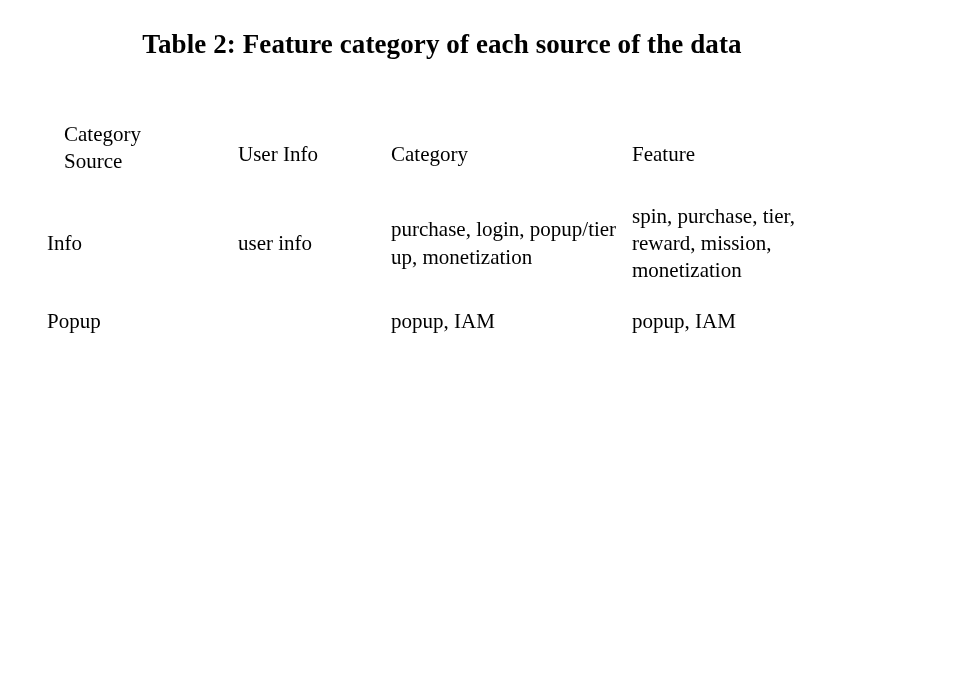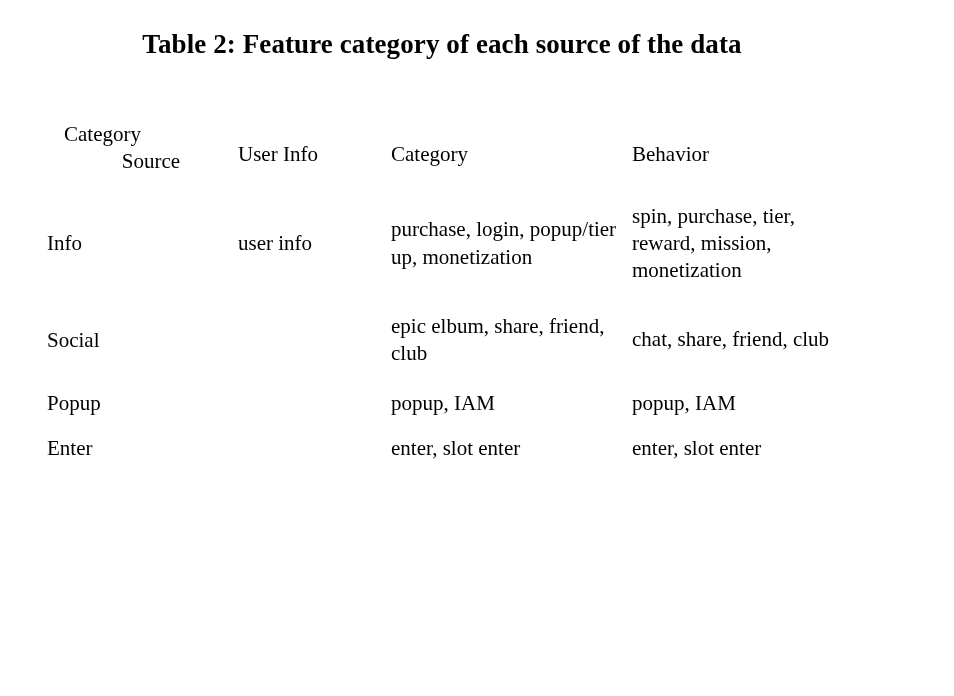--- a/index.html
+++ b/index.html
@@ -72,21 +72,20 @@
     vertical-align: top;
     padding-top: 18px;
     padding-bottom: 14px;
   }
   tr.header-row th.corner {
     padding-left: 17px;
     line-height: 1.28;
   }
   .corner-line-2 {
     display: block;
-    text-align: center;
   }
   tr.header-row th.hdr {
     padding-top: 38px;
   }
 
   tr.body-row td {
     padding-top: 14px;
     padding-bottom: 14px;
   }
   tr.body-row td.tight {
@@ -121,66 +120,46 @@
       </colgroup>
 
       <thead>
         <tr class="header-row rule-top">
           <th class="corner">
             <span>Category</span>
             <span class="corner-line-2">Source</span>
           </th>
           <th class="hdr">User Info</th>
           <th class="hdr">Category</th>
-          <th class="hdr">Behavior</th>
+          <th class="hdr">Feature</th>
         </tr>
       </thead>
 
       <tbody>
 
         <tr class="body-row rule-thin">
           <td>Info</td>
           <td>user info</td>
           <td>
             <span class="cell-multiline">purchase, login, popup/tier up, monetization</span>
           </td>
           <td>
             <span class="cell-multiline">spin, purchase, tier, reward, mission, monetization</span>
           </td>
         </tr>
 
-        <tr class="body-row rule-thin">
-          <td>Social</td>
-          <td>
-            <span class="empty-cell"></span>
-          </td>
-          <td>
-            <span class="cell-multiline">epic elbum, share, friend, club</span>
-          </td>
-          <td>
-            <span class="cell-multiline">chat, share, friend, club</span>
-          </td>
-        </tr>
 
         <tr class="body-row rule-thin">
           <td class="tight">Popup</td>
           <td class="tight">
             <span class="empty-cell"></span>
           </td>
           <td class="tight">popup, IAM</td>
           <td class="tight">popup, IAM</td>
         </tr>
 
 
-        <tr class="body-row rule-thin rule-bottom">
-          <td class="tight">Enter</td>
-          <td class="tight">
-            <span class="empty-cell"></span>
-          </td>
-          <td class="tight">enter, slot enter</td>
-          <td class="tight">enter, slot enter</td>
-        </tr>
 
       </tbody>
     </table>
   </div>
 
 </div>
 
 </body></html>

